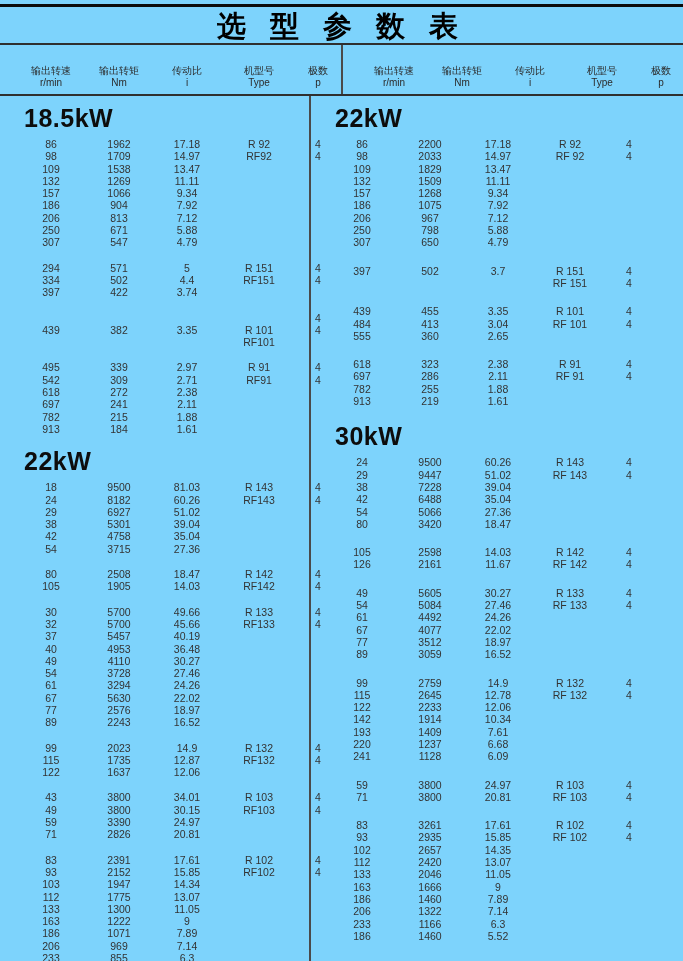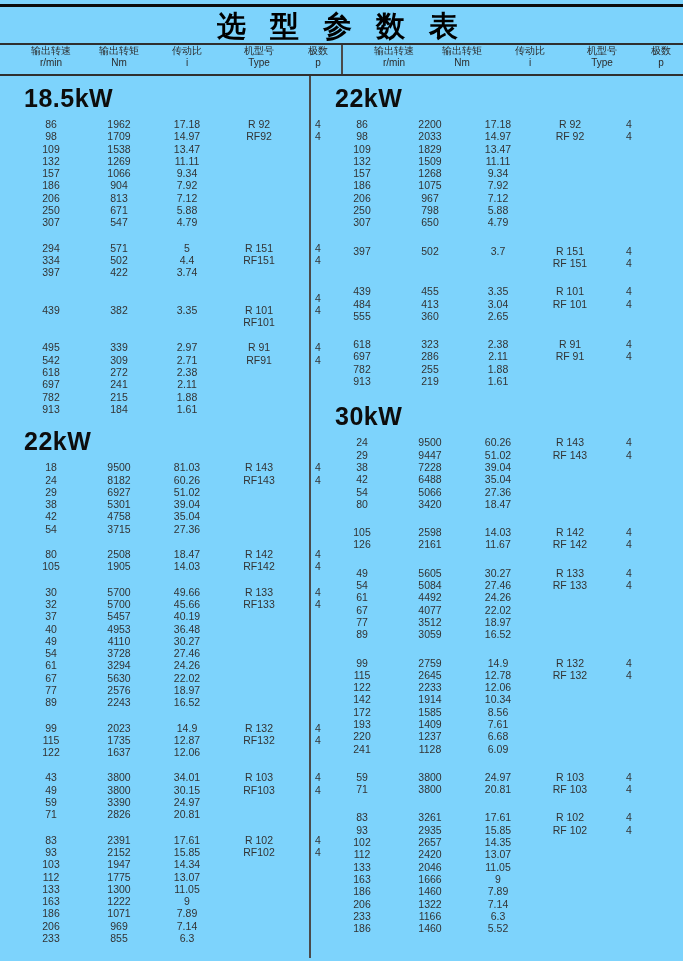--- a/index.html
+++ b/index.html
@@ -17,21 +17,21 @@
     height:34px;line-height:34px;
     text-align:center;
     font-size:29px;font-weight:700;
     letter-spacing:8px;
     color:#000;
   }
   .title-rule{height:2px;background:#2f2f2f;}
   .header{display:flex;}
   .hhalf{
     width:341px;box-sizing:border-box;
-    padding:0 0 5px 16px;
+    padding:20px 0 5px 16px;
     display:grid;
     grid-template-columns:70px 66px 70px 74px 44px;
   }
   .hhalf.right{border-left:2px solid #4a4a4a;width:342px;}
   .hcell{text-align:center;}
   .hlabel{font-size:10px;line-height:12px;color:#2b2b2b;}
   .hunit{font-size:10px;line-height:12px;color:#2b2b2b;}
   .header-rule{height:2px;background:#2f2f2f;}
   .body{display:flex;height:882px;overflow:hidden;}
   .half{width:309px;box-sizing:border-box;padding-top:2px;}
@@ -788,27 +788,20 @@
             <span class="cell c4"></span>
           </div>
           <div class="row">
             <span class="cell c0">142</span>
             <span class="cell c1">1914</span>
             <span class="cell c2">10.34</span>
             <span class="cell c3"></span>
             <span class="cell c4"></span>
           </div>
           <div class="row">
-            <span class="cell c0">172</span>
-            <span class="cell c1">1585</span>
-            <span class="cell c2">8.56</span>
-            <span class="cell c3"></span>
-            <span class="cell c4"></span>
-          </div>
-          <div class="row">
             <span class="cell c0">193</span>
             <span class="cell c1">1409</span>
             <span class="cell c2">7.61</span>
             <span class="cell c3"></span>
             <span class="cell c4"></span>
           </div>
           <div class="row">
             <span class="cell c0">220</span>
             <span class="cell c1">1237</span>
             <span class="cell c2">6.68</span>

